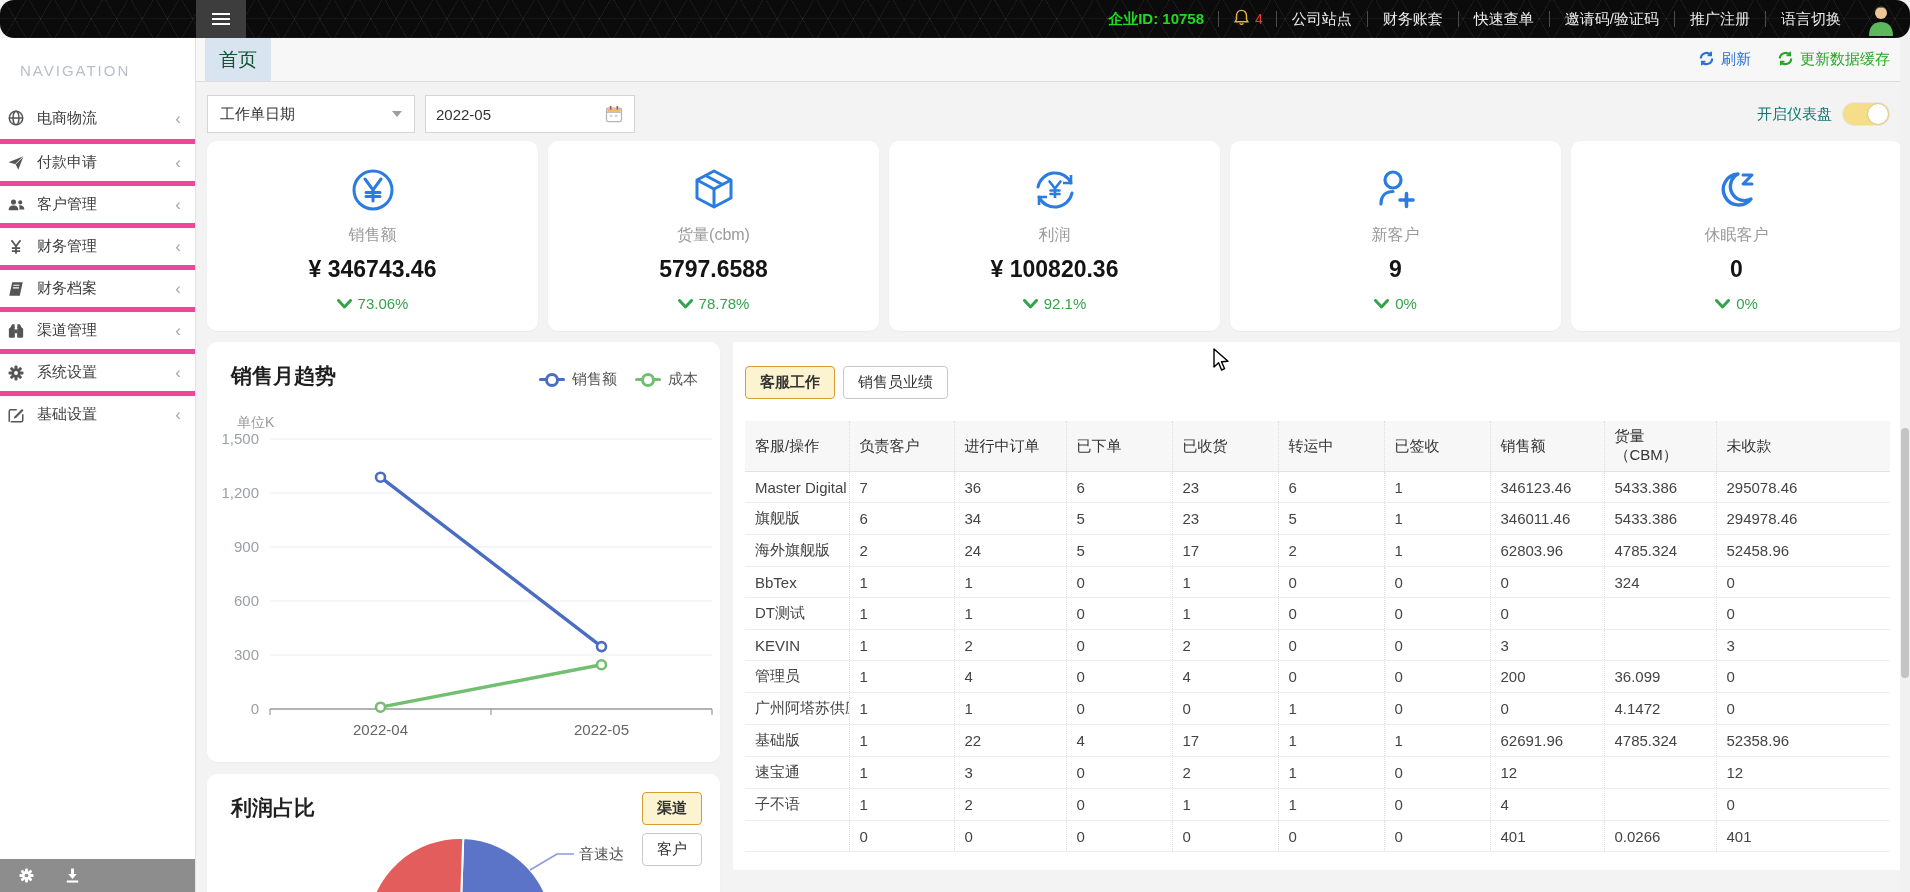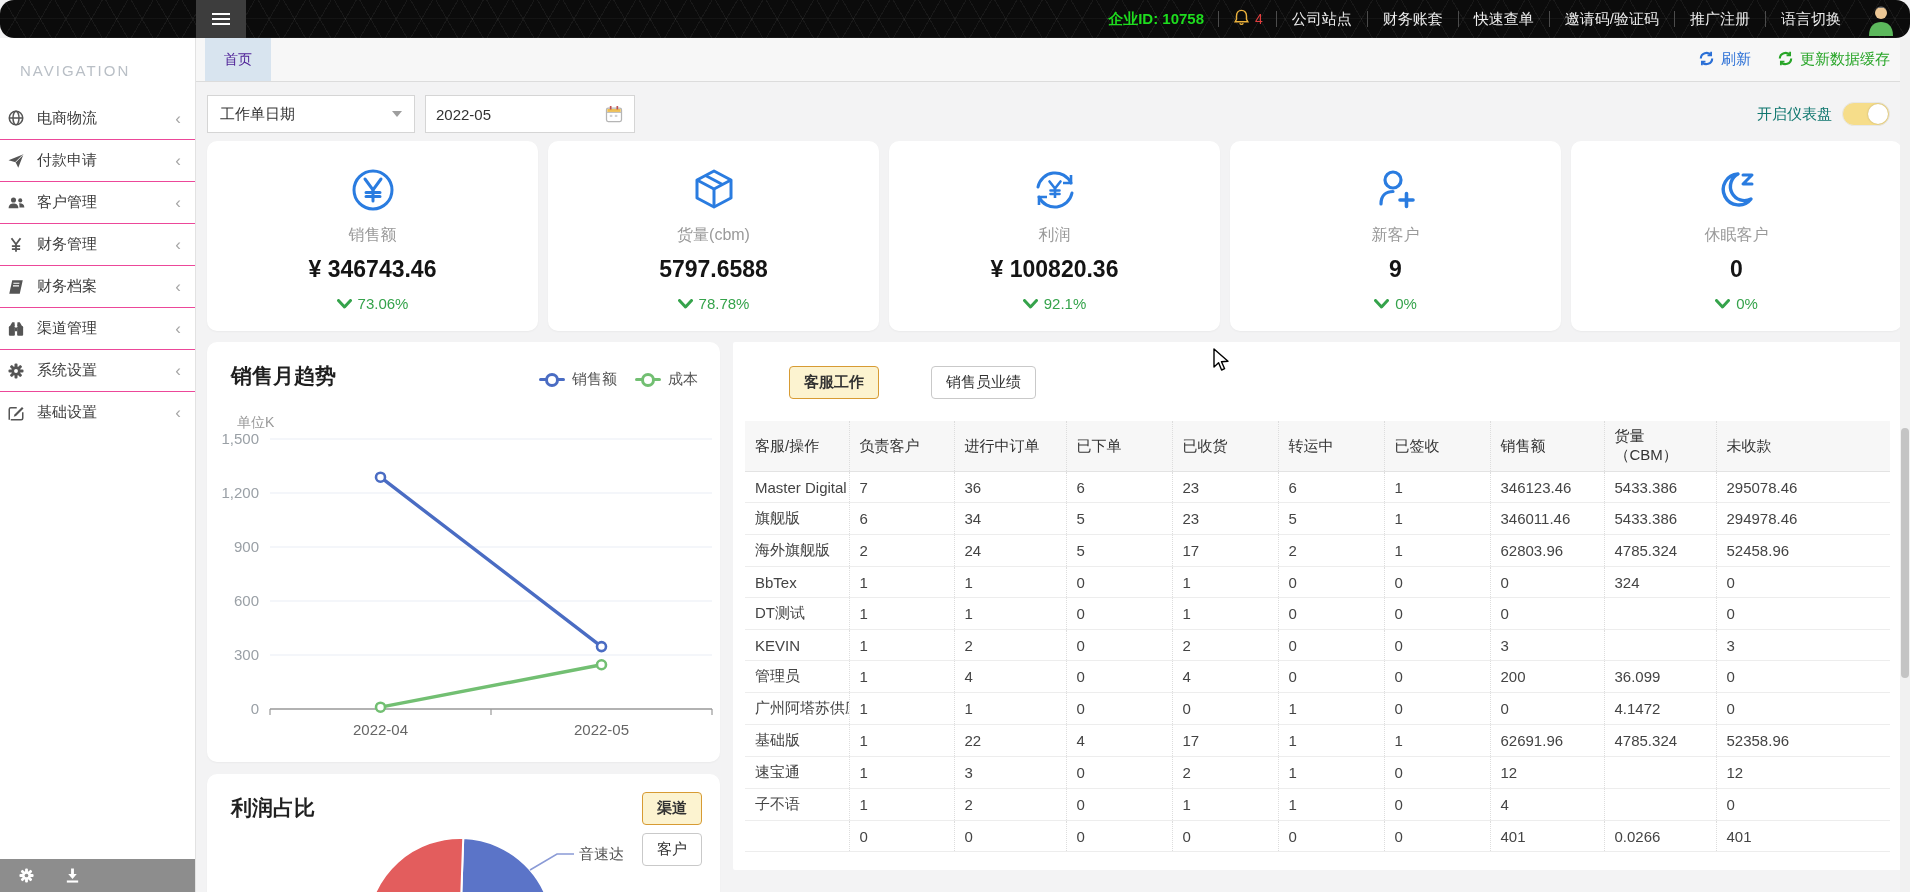--- a/index.html
+++ b/index.html
@@ -20,31 +20,31 @@
   .tb-sep { width:1px; height:16px; background:#4c4c4c; }
   .bell-wrap { display:flex; align-items:center; gap:4px; padding:0 13px; cursor:pointer; }
   .bell-count { color:#e03e3e; font-size:14px; }
   .tb-item { color:#ececec; font-size:15px; padding:0 15px; white-space:nowrap; cursor:pointer; }
   .avatar { width:30px; height:34px; margin:0 6px 0 10px; display:flex; align-items:flex-end; cursor:pointer; }
 
   
   .sidebar { position:absolute; top:38px; left:0; width:196px; bottom:0; background:#fff; border-right:1px solid #e2e2e2; z-index:20; }
   .nav-title { padding:24px 20px 18px 20px; color:#b9bfc6; font-size:15px; letter-spacing:2px; }
   .nav-item { height:42px; display:flex; align-items:center; padding:0 14px 0 4px; cursor:pointer; }
-  .nav-item + .nav-item { border-top:1px solid #ec4899; }
+  .nav-item + .nav-item { border-top:5px solid #ec4899; }
   .nav-ic { width:24px; display:flex; justify-content:center; }
   .nav-label { margin-left:9px; color:#3d3d3d; font-size:15px; }
   .nav-chev { margin-left:auto; color:#a6a6a6; font-size:17px; line-height:1; }
   .sb-footer { position:absolute; bottom:0; left:0; width:100%; height:33px; background:#8d8d8d; display:flex; align-items:center; gap:29px; padding-left:18px; }
   .sb-footer span { display:flex; cursor:pointer; }
 
   
   .main { position:absolute; left:196px; top:38px; right:0; bottom:0; }
   .tabbar { height:44px; background:#f7f7f7; border-bottom:1px solid #dcdcdc; display:flex; align-items:stretch; }
-  .tab { width:66px; background:#d8e4ef; color:#4c1d95; font-size:14px; display:flex; align-items:center; justify-content:center; margin-left:9px; cursor:pointer; }
+  .tab { width:66px; background:#d8e4ef; color:#14532d; font-size:19px; display:flex; align-items:center; justify-content:center; margin-left:9px; cursor:pointer; }
   .tab-actions { margin-left:auto; display:flex; align-items:center; gap:26px; padding-right:20px; }
   .act { display:flex; align-items:center; gap:6px; font-size:15px; cursor:pointer; }
   .act.blue { color:#2a6fd6; }
   .act.green { color:#27a527; }
 
   .content { padding:13px 8px 0 11px; }
   .filter-row { display:flex; align-items:center; height:38px; }
   .select, .date-input { height:38px; background:#fff; border:1px solid #d5d5d5; display:flex; align-items:center; font-size:15px; color:#333; cursor:pointer; }
   .select { width:208px; padding:0 12px; }
   .caret { margin-left:auto; width:0; height:0; border-left:5px solid transparent; border-right:5px solid transparent; border-top:6px solid #9e9e9e; }
@@ -74,21 +74,21 @@
   .lg-item { display:flex; align-items:center; gap:7px; font-size:15px; color:#555; }
   .lg-marker { position:relative; width:26px; height:3px; border-radius:2px; }
   .lg-marker.blue { background:#4a6cc3; }
   .lg-marker.green { background:#72bf72; }
   .lg-marker::after { content:''; position:absolute; left:50%; top:50%; transform:translate(-50%,-50%); width:8px; height:8px; border-radius:50%; background:#fff; border:3px solid; }
   .lg-marker.blue::after { border-color:#4a6cc3; }
   .lg-marker.green::after { border-color:#72bf72; }
   .unit-label { position:absolute; top:72px; left:30px; font-size:14px; color:#999; }
   .trend-svg { position:absolute; inset:0; }
   .pie-buttons { position:absolute; top:18px; right:18px; display:flex; gap:8px;flex-direction:column; }
-  .btn-chip { height:33px; padding:0 14px; font-size:15px; border-radius:4px; background:#fff; border:1px solid #c9c9c9; color:#333; cursor:pointer; font-family:inherit;margin-left:44px; }
+  .btn-chip { height:33px; padding:0 14px; font-size:15px; border-radius:4px; background:#fff; border:1px solid #c9c9c9; color:#333; cursor:pointer; font-family:inherit; }
   .btn-chip.active { background:#fcf3d0; border:1px solid #d79b33; font-weight:bold; }
   .pie-svg { position:absolute; top:58px; left:0; }
 
   
   .panel { flex:1; background:#fff; border-radius:2px; min-height:494px; padding:24px 12px 18px 12px; position:relative; }
   .table-tabs { display:flex; gap:8px; }
   .svc-table { width:100%; border-collapse:collapse; margin-top:22px; table-layout:fixed; }
   .svc-table th { background:#f7f7f7; text-align:left; font-weight:400; color:#333; font-size:15px; padding:6px 10px; border-bottom:1px solid #e3e3e3; height:28px; }
   .svc-table td { font-size:15px; color:#444; padding:6px 10px; height:31px; border-bottom:1px solid #ededed; white-space:nowrap; overflow:hidden; }
   .svc-table th + th, .svc-table td + td { border-left:1px dotted #ddd; }

